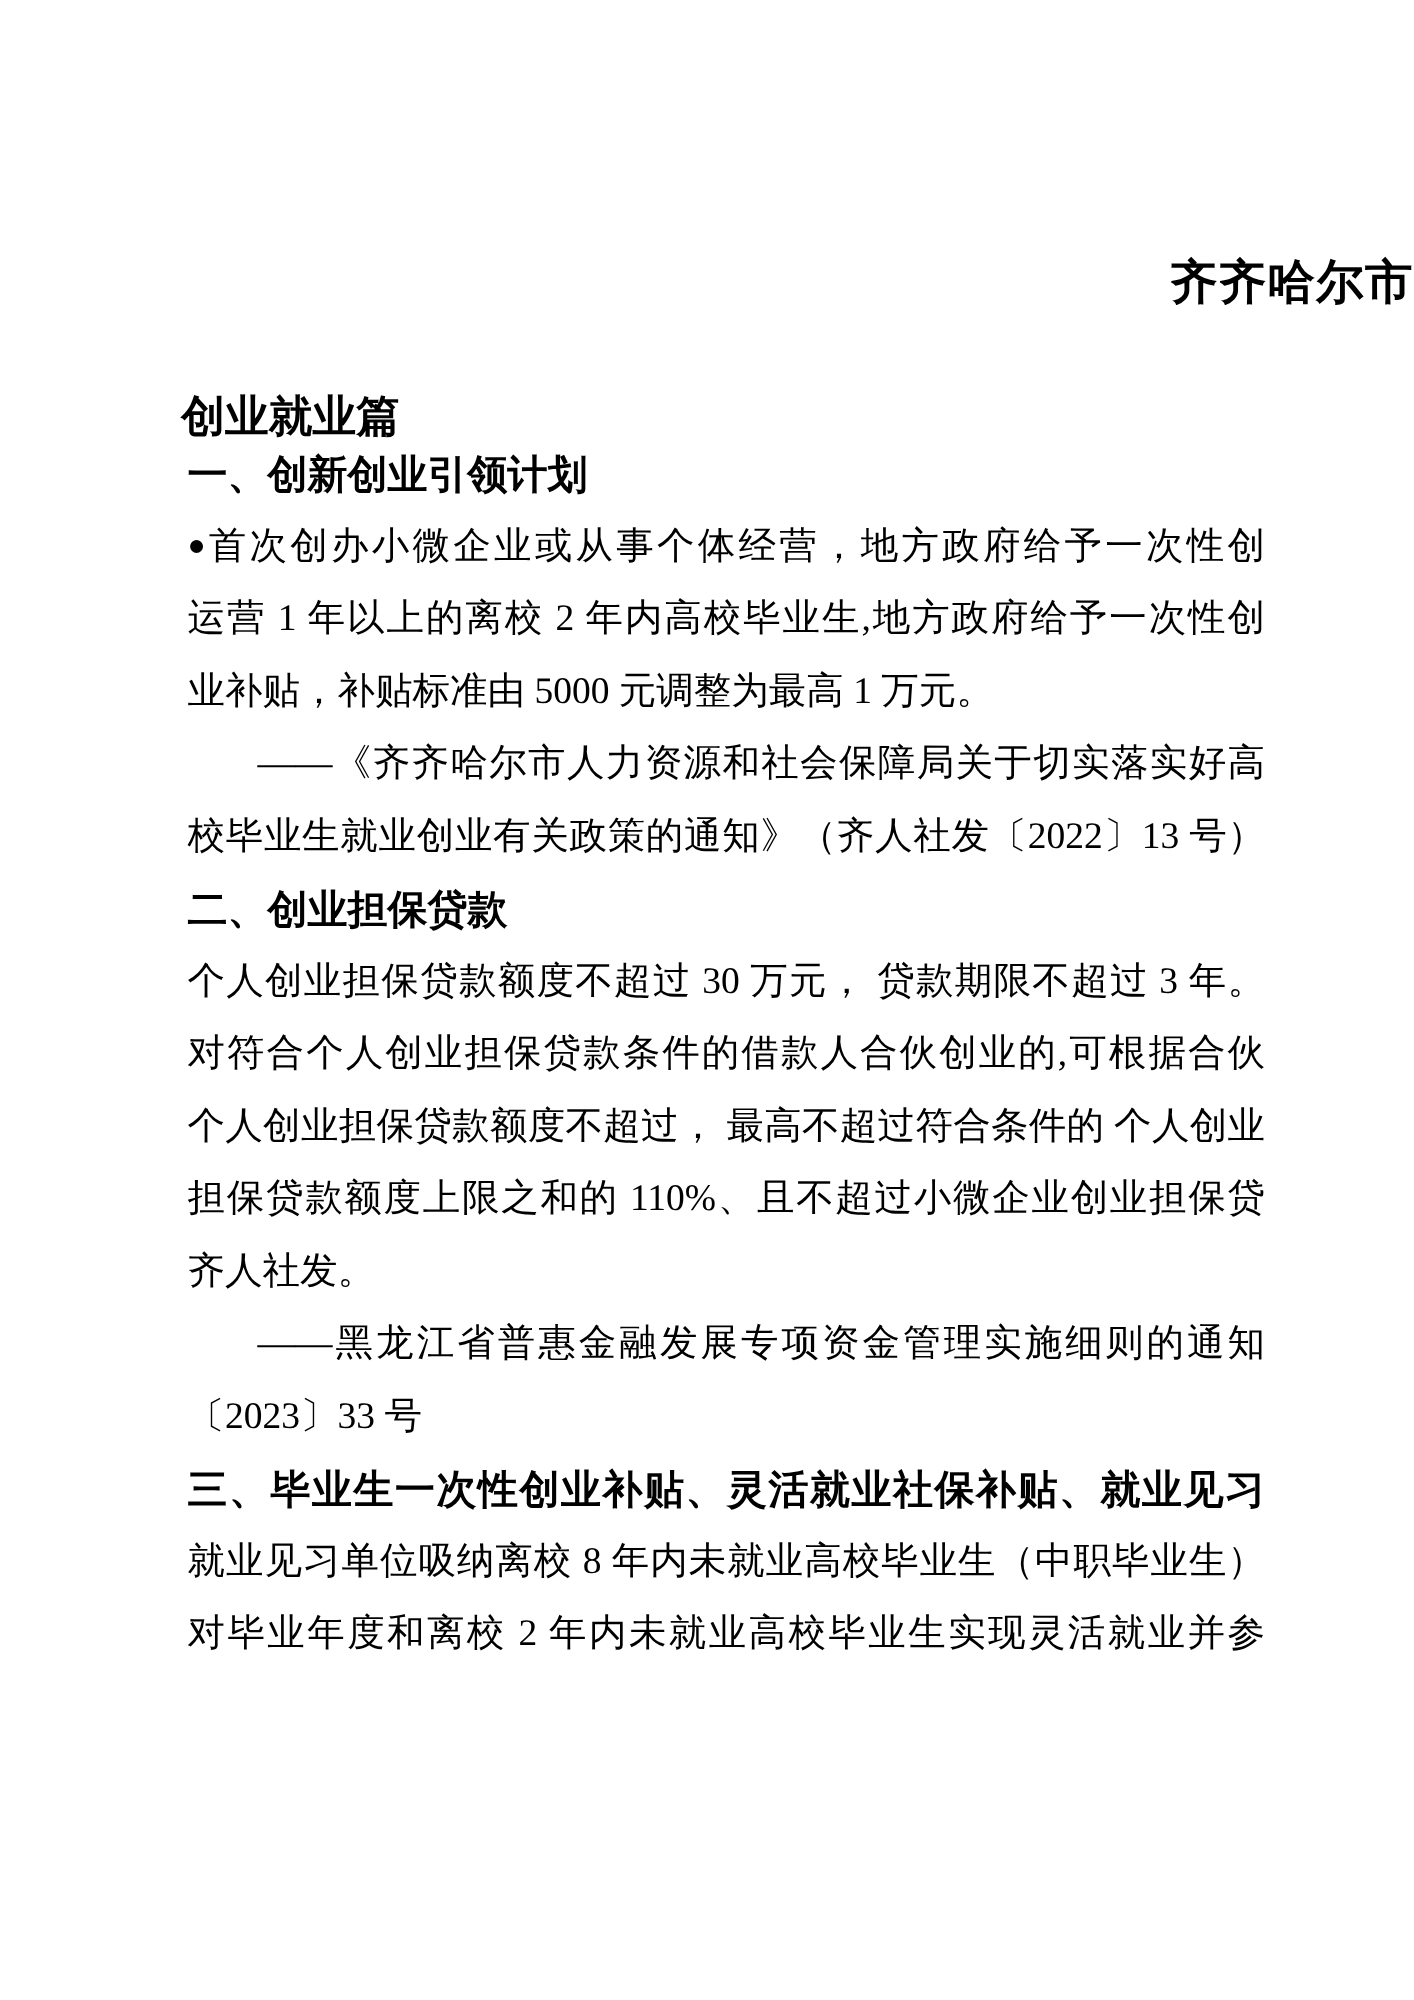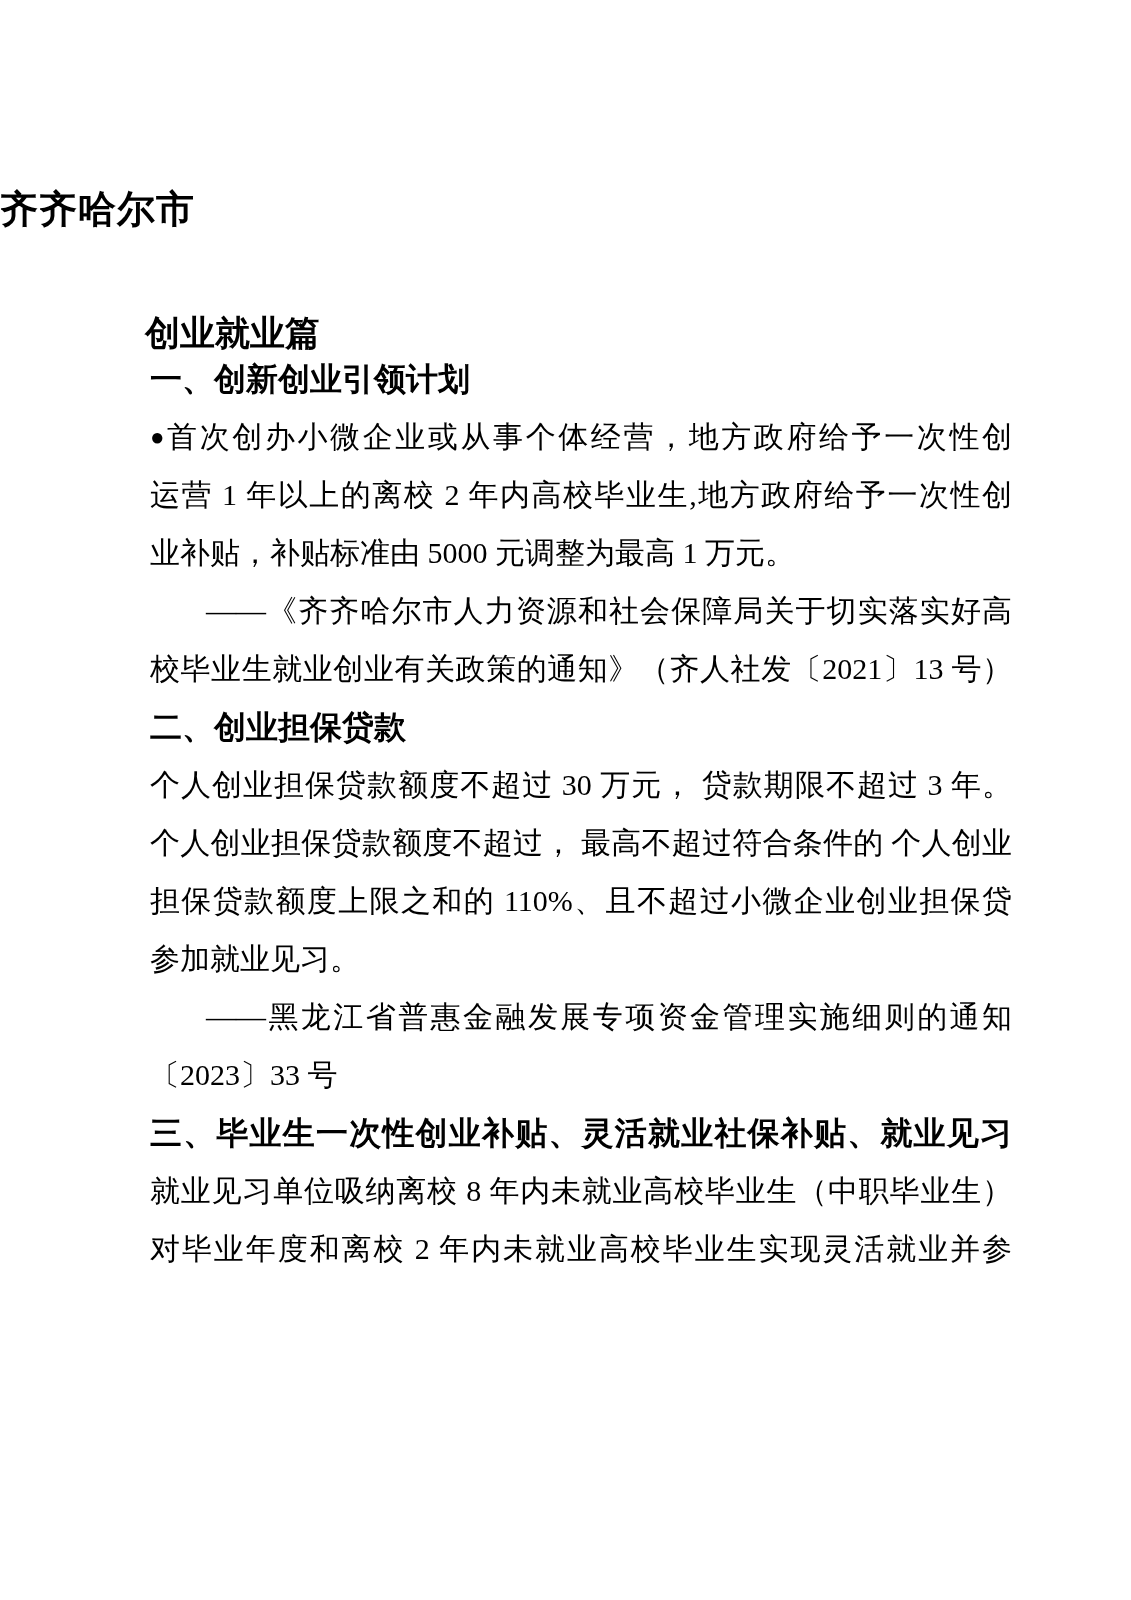--- a/index.html
+++ b/index.html
@@ -8,24 +8,24 @@
     position: relative;
     width: 1131px;
     height: 1600px;
     background: #ffffff;
     color: #000000;
     font-family: "Liberation Serif", "DejaVu Serif", serif;
     overflow: hidden;
   }
   .doc-title {
     position: absolute;
-    top: 184px;
+    top: 200px;
     left: 0;
     width: 100%;
-    text-align: left;
+    text-align: right;
     font-size: 38px;
     font-weight: 700;
     letter-spacing: 1px;
   }
   .section-heading {
     position: absolute;
     top: 310px;
     left: 145px;
     font-size: 35px;
     font-weight: 600;
@@ -70,28 +70,29 @@
 
   <div class="content">
 
     <div class="ln hd">一、创新创业引领计划</div>
 
     <div class="ln j"><span class="inline-bullet">●</span><span>首次创办小微企业或从事个体经营，地方政府给予一次性创</span></div>
     <div class="ln j">运营 1 年以上的离校 2 年内高校毕业生,地方政府给予一次性创</div>
     <div class="ln">业补贴，补贴标准由 5000 元调整为最高 1 万元。</div>
 
     <div class="ln j ind2">——《齐齐哈尔市人力资源和社会保障局关于切实落实好高</div>
-    <div class="ln j">校毕业生就业创业有关政策的通知》（齐人社发〔2021〕13 号）</div>
+    <div class="ln j">校毕业生就业创业有关政策的通知》（齐人社发〔2022〕13 号）</div>
 
     <div class="ln hd">二、创业担保贷款</div>
 
     <div class="ln j"><span>个人创业担保贷款额度不超过 30 万元， 贷款期限不超过 3 年。</span></div>
+    <div class="ln j">对符合个人创业担保贷款条件的借款人合伙创业的,可根据合伙</div>
     <div class="ln j">个人创业担保贷款额度不超过， 最高不超过符合条件的 个人创业</div>
     <div class="ln j">担保贷款额度上限之和的 110%、且不超过小微企业创业担保贷</div>
-    <div class="ln">参加就业见习。</div>
+    <div class="ln">齐人社发。</div>
 
     <div class="ln j ind2">——黑龙江省普惠金融发展专项资金管理实施细则的通知</div>
     <div class="ln">〔2023〕33 号</div>
 
     <div class="ln hd j">三、毕业生一次性创业补贴、灵活就业社保补贴、就业见习补贴</div>
 
     <div class="ln j"><span>就业见习单位吸纳离校 8 年内未就业高校毕业生（中职毕业生）</span></div>
 
     <div class="ln j"><span>对毕业年度和离校 2 年内未就业高校毕业生实现灵活就业并参</span></div>
 

